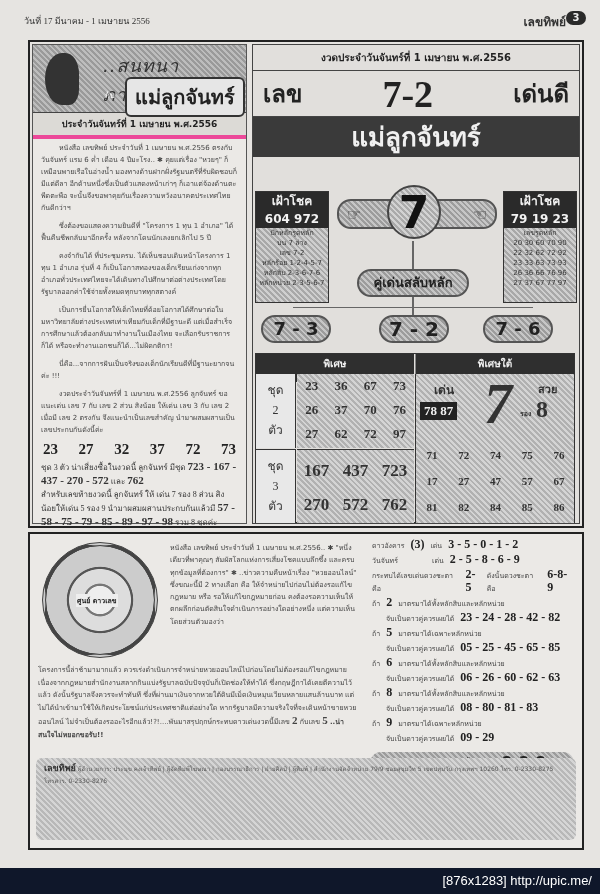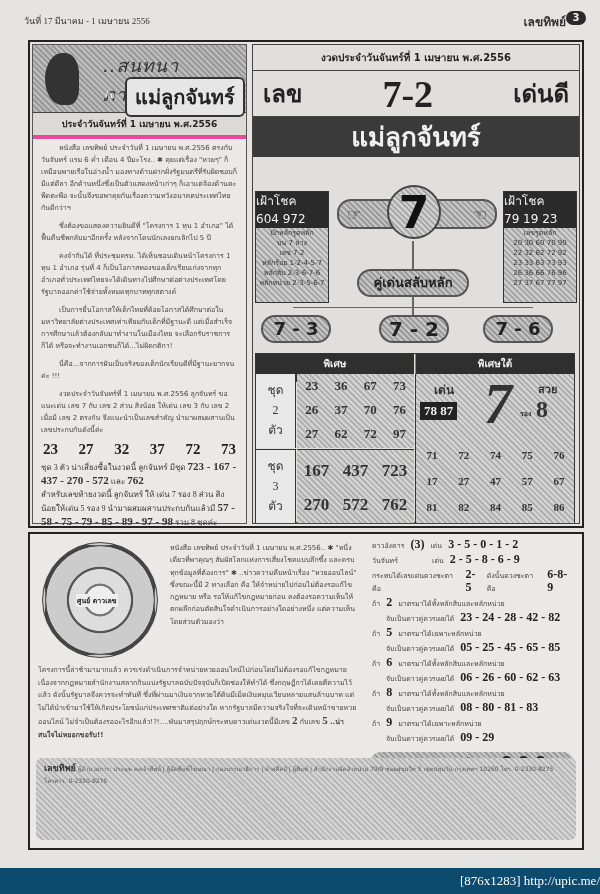--- a/index.html
+++ b/index.html
@@ -22,42 +22,42 @@
 .small-serif{font-family:"Liberation Serif",serif;font-size:8px;line-height:13px;padding:0 8px;color:#333}
 .small-serif b{font-size:11px}
 .sign{text-align:right;font-size:7px;padding:2px 8px;font-weight:bold}
 .right{position:absolute;left:252px;top:44px;width:328px;height:480px;border:1px solid #444;background:#e1dfdc}
 .rtitle{text-align:center;font-size:10px;font-weight:bold;padding:5px 0;border-bottom:1px solid #444}
 .rlead{display:flex;justify-content:space-between;align-items:center;padding:0 10px;height:46px;border-bottom:1px solid #444}
 .rlead .w{font-size:24px;font-weight:bold}
 .rlead .n{font-size:38px;font-family:"Liberation Serif",serif;font-weight:bold}
 .rbrand{height:40px;background:#3a3a3a;color:#f0f0f0;font-size:26px;font-weight:bold;text-align:center;line-height:40px}
 .box{position:absolute;width:74px;border:1px solid #333;background:repeating-linear-gradient(45deg,#a8a8a8 0 2px,#cfcfcf 2px 4px)}
-.box .bh{background:#2a2a2a;color:#f2f2f2;font-weight:normal;font-size:12px;line-height:14px;padding:2px 0}
+.box .bh{background:#2a2a2a;color:#f2f2f2;text-align:center;font-weight:bold;font-size:12px;line-height:14px;padding:2px 0}
 .box .bl{font-size:7px;text-align:center;line-height:10px;color:#333}
 .pill{position:absolute;border:2px solid #555;border-radius:14px;background:repeating-linear-gradient(45deg,#9c9c9c 0 2px,#c6c6c6 2px 4px);text-align:center;font-weight:bold;color:#222}
 .circle{position:absolute;left:108px;top:138px;width:54px;height:54px;border-radius:50%;border:2px solid #444;background:repeating-linear-gradient(45deg,#aaa 0 2px,#d2d2d2 2px 4px);font-size:44px;font-weight:bold;text-align:center;line-height:52px;color:#111}
 .line{position:absolute;background:#666}
 .tbl{position:absolute;left:2px;top:308px;width:320px;height:170px;border:1px solid #333}
 .tbl .th{position:absolute;top:0;height:28px;background:#2f2f2f;color:#f0f0f0;font-size:10px;font-weight:bold;text-align:center;line-height:20px}
 .tbl .lab{position:absolute;left:0;width:40px;background:#e8e8e8;border-right:1px solid #333;font-family:"Liberation Serif",serif;font-size:12px;text-align:center;color:#333}
 .tbl .cells{position:absolute;background:repeating-linear-gradient(45deg,#b1b1b1 0 2px,#d4d4d4 2px 4px);font-family:"Liberation Serif",serif;font-weight:bold;color:#333}
 .row{display:flex;justify-content:space-around}
 .bottom{position:absolute;left:28px;top:532px;width:556px;height:318px;border:2px solid #222;background:#ebe9e6}
 .wheel{position:absolute;left:12px;top:8px;width:116px;height:116px;border-radius:50%;border:4px double #444;background:radial-gradient(circle,#eee 0 18%,#777 19% 21%,#ddd 22% 40%,#555 41% 43%,#ccc 44% 70%,#444 71% 100%)}
 .btext{position:absolute;left:140px;top:8px;width:190px;font-size:7px;line-height:12.3px;color:#444}
 .btext2{position:absolute;left:8px;top:130px;width:320px;font-size:7px;line-height:12.6px;color:#444}
 .rb{position:absolute;left:336px;top:4px;width:212px}
 .rb .l{display:flex;align-items:baseline;font-size:7px;color:#444;line-height:13px;padding-left:6px}
 .rb .l b{font-family:"Liberation Serif",serif;font-size:12px;color:#222;margin:0 6px}
 .rb .ind{padding-left:20px}
 .lucky{margin:6px 4px;height:22px;border-radius:11px;background:repeating-linear-gradient(45deg,#9c9c9c 0 2px,#c6c6c6 2px 4px);display:flex;align-items:center;justify-content:center;gap:10px;font-size:8px;font-weight:bold}
 .lucky span.v{font-size:15px}
 .credit{position:absolute;left:6px;top:224px;width:540px;height:82px;border-radius:6px;background:repeating-linear-gradient(45deg,#b8b8b8 0 2px,#d5d5d5 2px 4px);font-size:6px;line-height:12px;color:#555;padding:4px 8px}
-.watermark{position:absolute;left:0;top:868px;width:600px;height:26px;background:#0c4a6e;color:#fff;font-size:13px;text-align:right;padding-right:0;line-height:26px;font-family:Liberation Serif, serif}
+.watermark{position:absolute;left:0;top:868px;width:600px;height:26px;background:#0f172a;color:#fff;font-size:13px;text-align:right;padding-right:8px;line-height:26px;font-family:Liberation Sans, sans-serif}
 </style>
 </head>
 <body>
 
 <div class="page">
   <div class="hdr-date">วันที่ 17 มีนาคม - 1 เมษายน 2556</div>
   <div class="hdr-pub">เลขทิพย์</div>
   <div class="hdr-pg">3</div>
 
   <div class="frame"></div>

